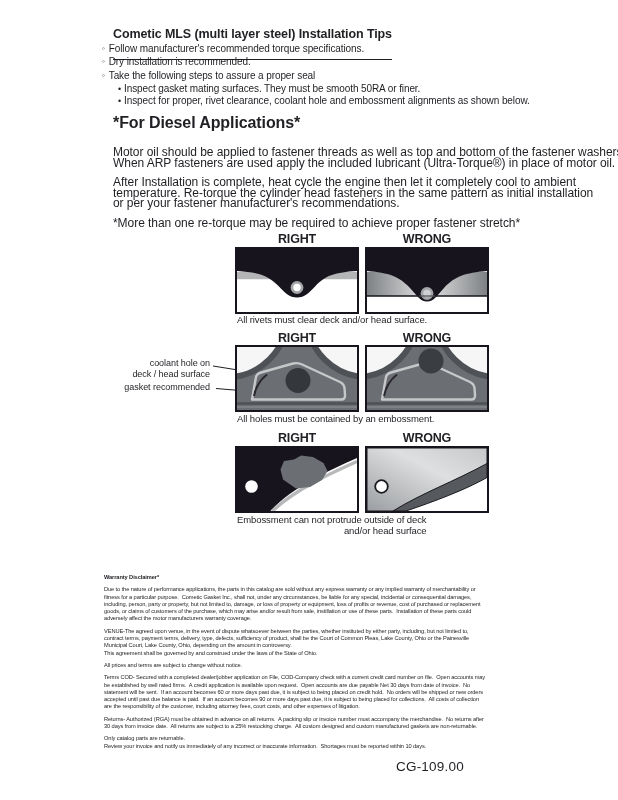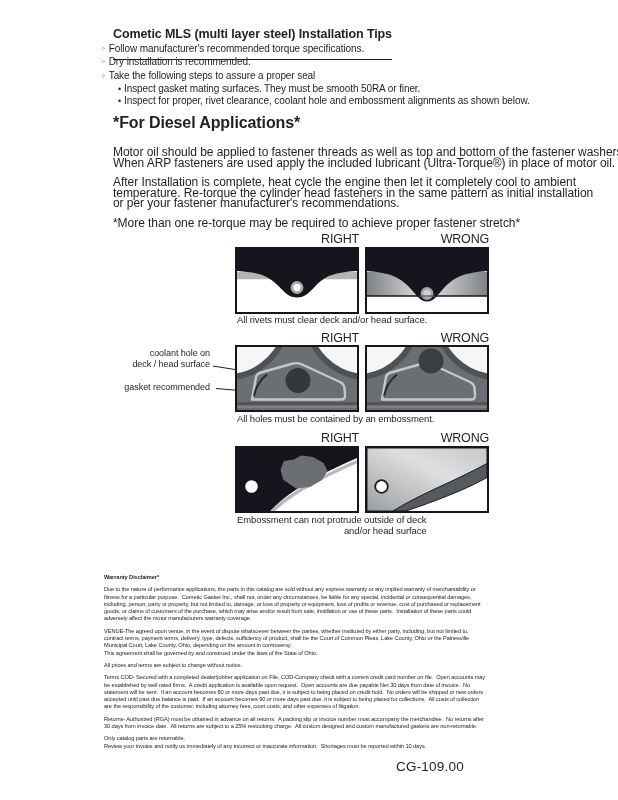--- a/index.html
+++ b/index.html
@@ -19,21 +19,21 @@
   .bullet-row{display:flex; align-items:baseline;}
   .b-mark{font-size:8px; margin-right:4px; position:relative; top:-1px;}
   .sub{margin-left:16px;}
   .s-mark{font-size:9px; margin-right:3px;}
 
   .diesel{left:113px; top:116px;}
   .diesel-h{font-size:16px; font-weight:bold; line-height:13px; margin-bottom:18px; letter-spacing:-0.1px;}
   .diesel p{margin:0 0 9px 0; font-size:12px; line-height:10.5px; white-space:pre; letter-spacing:-0.05px;}
 
   .dgrow{left:0; top:0; width:618px; height:100px;}
-  .dg-label{position:absolute; top:0; width:124px; text-align:right; font-size:12.5px; font-weight:normal; letter-spacing:-0.2px;}
+  .dg-label{position:absolute; top:0; width:124px; text-align:center; font-size:12.5px; font-weight:bold; letter-spacing:-0.2px;}
   .lbl-l{left:235px;} .lbl-r{left:365px;}
   .dg-box{position:absolute; top:15px; width:124px; height:67px; border:2px solid #17141d; box-sizing:border-box; background:#fff;}
   .box-l{left:235px;} .box-r{left:365px;}
   .dg-box svg{display:block; width:120px; height:63px;}
   .dg-caption{position:absolute; left:237px; font-size:9.5px; line-height:11px; letter-spacing:-0.1px; white-space:pre;text-align:right;}
 
   .callout{position:absolute; left:58px; width:152px; text-align:right; font-size:9px; line-height:10.5px; white-space:pre; letter-spacing:-0.05px;}
 
   .legal{left:104px; top:574px; width:440px; font-size:5.7px; line-height:7.3px; letter-spacing:-0.1px;}
   .legal-h{font-weight:bold; margin-bottom:5px;}
@@ -113,21 +113,21 @@
         <line x1="52" y1="47" x2="68" y2="47" stroke="#4a4d50" stroke-width="1.2"></line>
       </svg>
     </div>
     <div class="dg-caption" style="top:82px;">All rivets must clear deck and/or head surface.</div>
   </div>
 
   <div class="abs dgrow" style="top:331px;">
     <div class="dg-label lbl-l">RIGHT</div>
     <div class="dg-label lbl-r">WRONG</div>
 
-    <div class="callout" style="top:17px;">coolant hole on
+    <div class="callout" style="top:27px;">coolant hole on
 deck / head surface</div>
     <div class="callout" style="top:51px;">gasket recommended</div>
     <svg class="abs" style="left:0;top:0;" width="618" height="100">
       <line x1="213" y1="35" x2="294" y2="48" stroke="#1f1f24" stroke-width="1"></line>
       <line x1="216" y1="57.5" x2="258" y2="61" stroke="#1f1f24" stroke-width="1"></line>
     </svg>
 
     <div class="dg-box box-l" style="top:14px;">
       <svg viewBox="0 0 120 63" preserveAspectRatio="none">
         <rect width="120" height="63" fill="#6b6e72"></rect>

